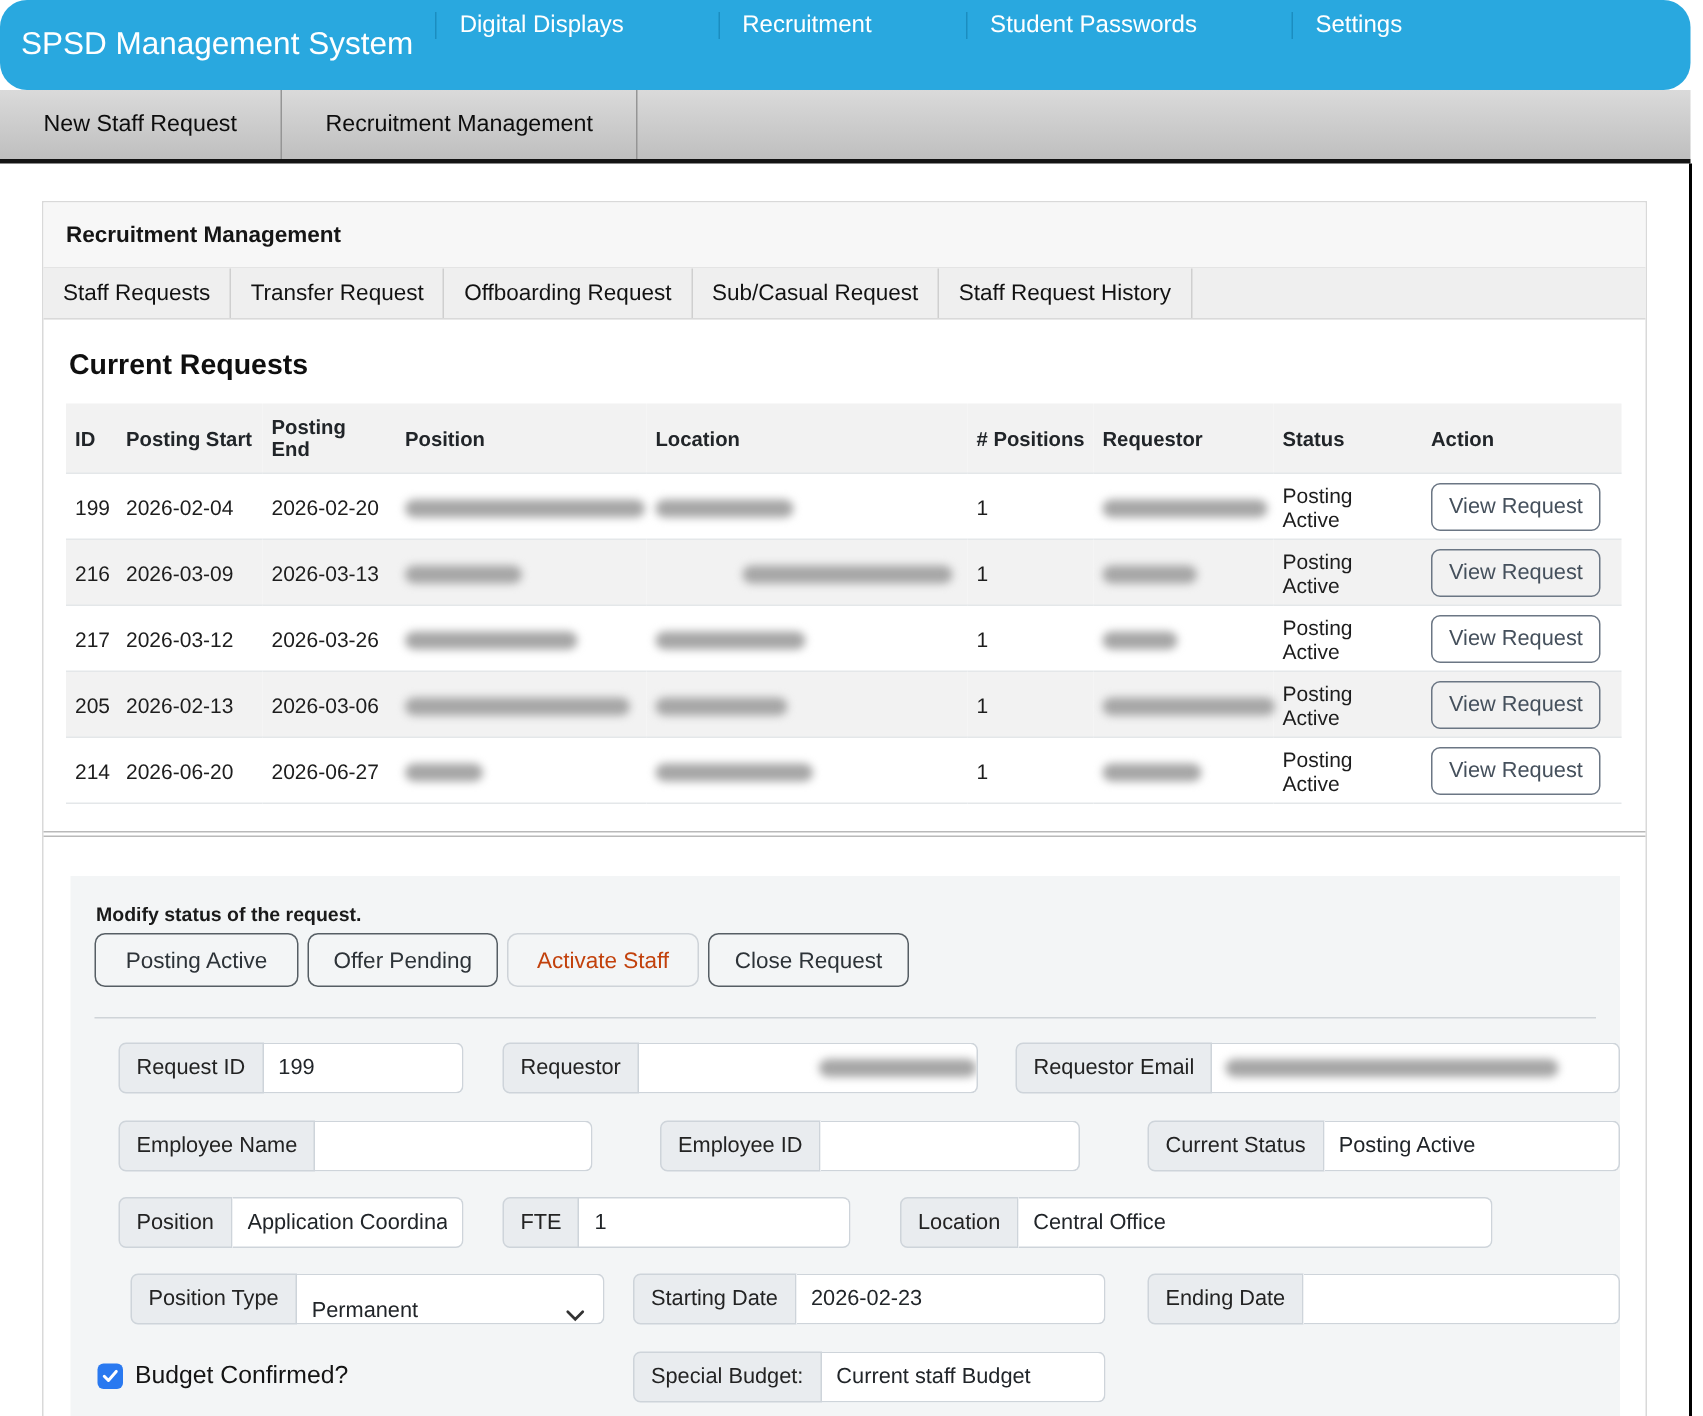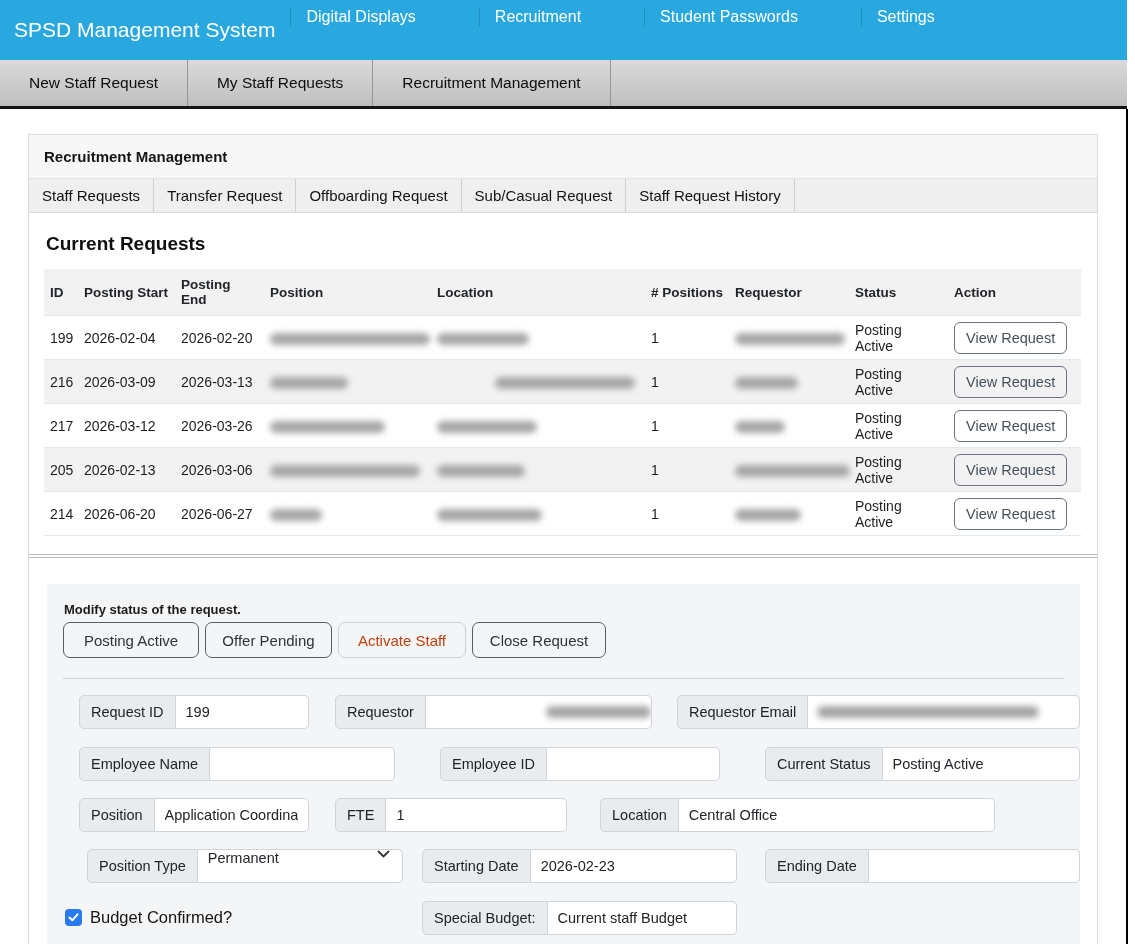--- a/index.html
+++ b/index.html
@@ -1,20 +1,20 @@
 <!DOCTYPE html>
 <html><head>
 <meta charset="utf-8">
 <style>
   * { box-sizing: border-box; margin: 0; padding: 0; }
   html, body { width: 1135px; height: 944px; overflow: hidden; }
   body { font-family: "Liberation Sans", sans-serif; background: #ffffff; color: #212529; position: relative; }
 
   
-  .topbar { width: 1127px; height: 60px; background: #29a8df; display: flex; align-items: center; }
+  .topbar { width: 1127px; height: 60px; background: #29a8df; display: flex; align-items: center; border-radius: 18px; }
   .brand { color: #fff; font-size: 21px; padding: 0 15px 0 14px; white-space: nowrap; }
   .topnav { display: flex; align-items: flex-start; height: 45px; gap: 48px; }
   .tn-item { display: flex; align-items: center; padding: 0 15px; color: #fff; font-size: 16px; border-left: 1px solid #1b8dc0; white-space: nowrap; }
   .tn-end { width: 1px; background: #1b8dc0; }
 
   
   .subnav { width: 1127px; height: 49px; background: linear-gradient(#dadada, #bfbfbf); border-bottom: 3px solid #141414; display: flex; align-items: stretch; }
   .sn-item { display: flex; align-items: center; padding: 0 29px; font-size: 15.5px; color: #0d0d0d; border-right: 1px solid #959595; white-space: nowrap; }
 
   
@@ -47,21 +47,21 @@
   .status-buttons { display: flex; gap: 6px; }
   .status-btn { height: 36px; border: 1px solid #565e64; border-radius: 7px; background: transparent; font-size: 15px; color: #2d3338; font-family: inherit; cursor: pointer; }
   .status-btn.disabled { color: #c2410c; border-color: #ced3d8; cursor: default; }
   .section-divider { border: none; border-top: 1px solid #cfd4d8; margin: 20px 0 16px; }
 
   .frow { position: relative; height: 34px; margin-bottom: 18px; }
   .igroup { position: absolute; top: 0; height: 34px; display: flex; }
   .ilabel { background: #e9ecef; border: 1px solid #ced4da; border-radius: 5px 0 0 5px; display: flex; align-items: center; padding: 0 11px; font-size: 14.5px; color: #232323; white-space: nowrap; }
   .ival { flex: 1; min-width: 0; border: 1px solid #ced4da; border-left: none; border-radius: 0 5px 5px 0; background: #fff; padding: 0 10px; font-size: 14.5px; color: #212529; font-family: inherit; outline: none; }
   .fake-input { flex: 1; min-width: 0; border: 1px solid #ced4da; border-left: none; border-radius: 0 5px 5px 0; background: #fff; display: flex; align-items: center; overflow: hidden; }
-  .iselect { flex: 1; min-width: 0; border: 1px solid #ced4da; border-left: none; border-radius: 0 5px 5px 0; background: #fff; display: flex; align-items: flex-start; justify-content: space-between; padding: 0 12px 0 10px; font-size: 14.5px; color: #212529; cursor: pointer; }
+  .iselect { flex: 1; min-width: 0; border: 1px solid #ced4da; border-left: none; border-radius: 0 5px 5px 0; background: #fff; display: flex; align-items: flex-end; justify-content: space-between; padding: 0 12px 0 10px; font-size: 14.5px; color: #212529; cursor: pointer; }
 
   .check-row { position: relative; height: 35px; margin-bottom: 11px; }
   .checkbox { position: absolute; left: 2px; top: 8px; width: 17px; height: 17px; background: #2979f0; border-radius: 4px; display: flex; align-items: center; justify-content: center; cursor: pointer; }
   .check-label { position: absolute; left: 27px; top: 7px; font-size: 16.5px; font-weight: 500; color: #141414; }
 </style>
 </head>
 <body>
 
 <div class="topbar" style="background: rgb(41, 168, 223);">
   <div class="brand">SPSD Management System</div>
@@ -69,21 +69,20 @@
       <div class="tn-item">Digital Displays</div>
       <div class="tn-item">Recruitment</div>
       <div class="tn-item">Student Passwords</div>
       <div class="tn-item">Settings</div>
       <div class="tn-end"></div>
     </div>
 </div>
 
 <div class="subnav" id="subnav">
     <div class="sn-item">New Staff Request</div>
-    <div class="sn-item">My Staff Requests</div>
     <div class="sn-item">Recruitment Management</div>
   </div>
 
 <div class="right-edge"></div>
 
 <div class="card">
   <div class="card-header">Recruitment Management</div>
   <div class="tabs" id="tabs">
       <div class="tab">Staff Requests</div>
       <div class="tab">Transfer Request</div>

